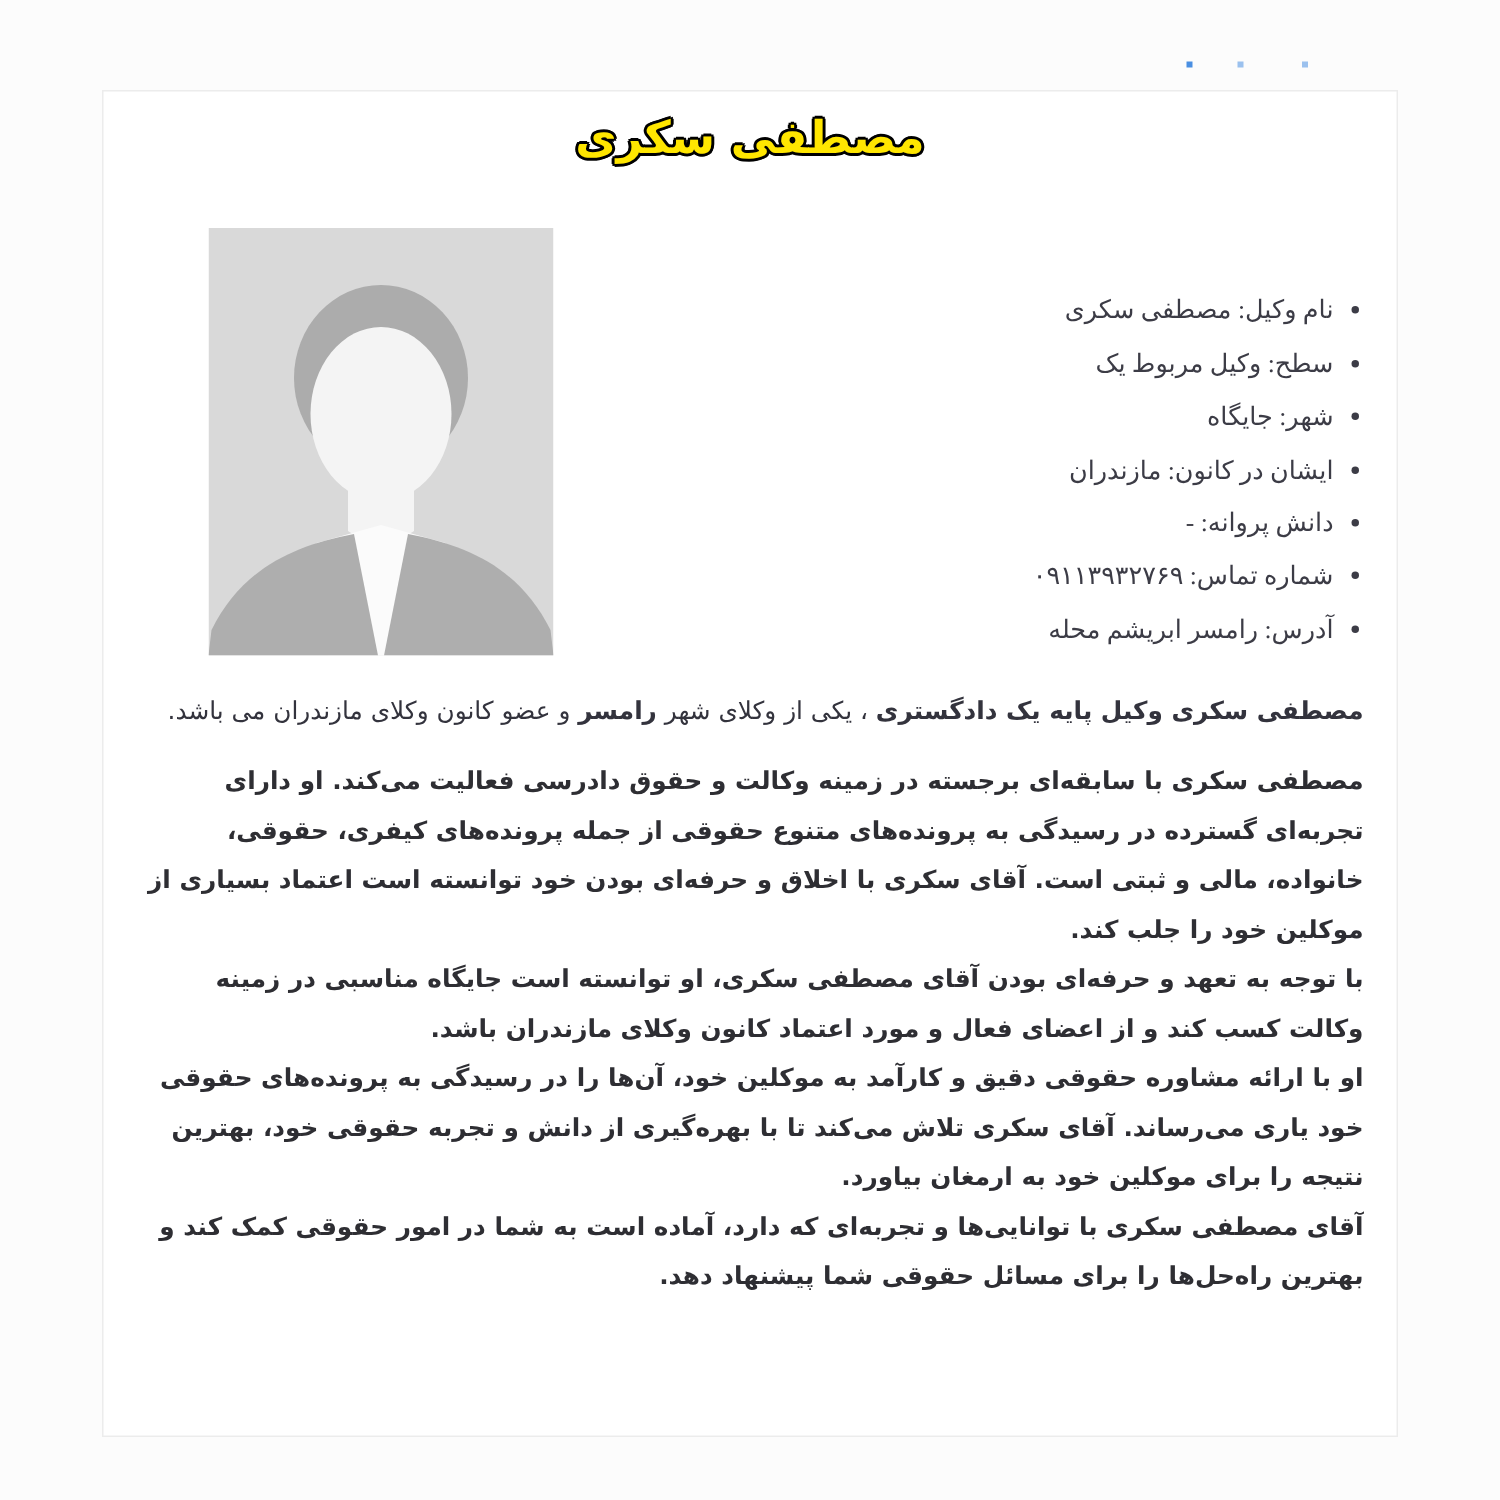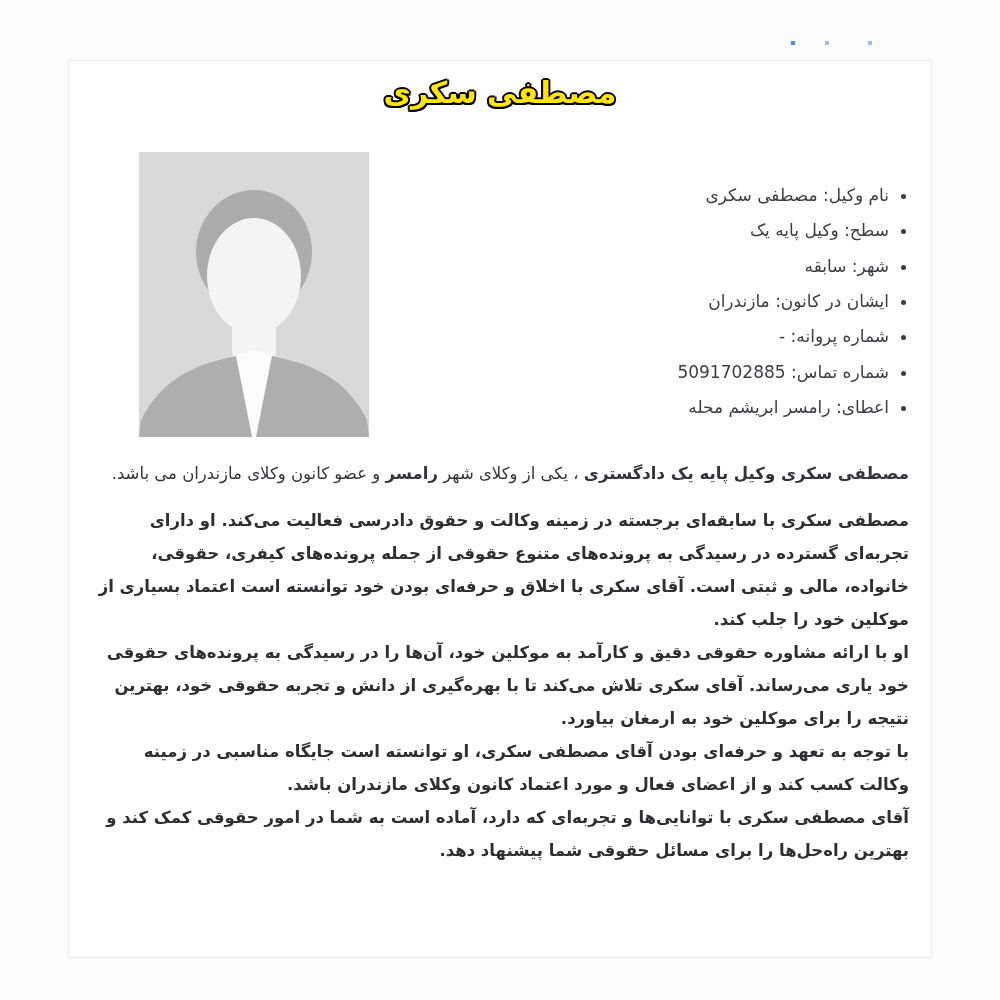--- a/index.html
+++ b/index.html
@@ -48,21 +48,22 @@
     color: #ffe600;
     letter-spacing: 1px;
     text-shadow:
       2px 0 0 #000, -2px 0 0 #000, 0 2px 0 #000, 0 -2px 0 #000,
       1.5px 1.5px 0 #000, -1.5px -1.5px 0 #000,
       1.5px -1.5px 0 #000, -1.5px 1.5px 0 #000;
   }
   .profile-row {
     display: flex;
     margin-top: 42px;
-    align-items: flex-start;
+    align-items: flex-end;
+    font-family: Liberation Serif, serif;
   }
   .details-list {
     flex: 1;
     margin: 26px 0 0 0;
     padding: 0 20px 0 0;
     list-style: disc;
     font-size: 17px;
     line-height: 2.08;
     color: #3c3c46;
   }
@@ -103,26 +104,26 @@
   <span class="tiny-dot d3"></span>
 
   <div class="card">
 
     <h1 class="page-title">مصطفی سکری</h1>
 
     <div class="profile-row">
 
       <ul class="details-list">
         <li><span>نام وکیل: مصطفی سکری</span></li>
-        <li><span>سطح: وکیل پایه یک</span></li>
-        <li><span>شهر: سابقه</span></li>
+        <li><span>سطح: وکیل مربوط یک</span></li>
+        <li><span>شهر: جایگاه</span></li>
         <li><span>ایشان در کانون: مازندران</span></li>
-        <li><span>شماره پروانه: -</span></li>
-        <li><span>شماره تماس: 5091702885</span></li>
-        <li><span>اعطای: رامسر ابریشم محله</span></li>
+        <li><span>دانش پروانه: -</span></li>
+        <li><span>شماره تماس: ۰۹۱۱۳۹۳۲۷۶۹</span></li>
+        <li><span>آدرس: رامسر ابریشم محله</span></li>
       </ul>
 
       <div class="avatar-box">
         <svg viewBox="0 0 230 285" aria-hidden="true">
           <rect width="230" height="285" fill="#d9d9d9"></rect>
           <ellipse cx="115" cy="100" rx="58" ry="62" fill="#acacac"></ellipse>
           <ellipse cx="115" cy="124" rx="47" ry="58" fill="#f4f4f4"></ellipse>
           <path d="M93 166 L93 202 Q115 218 137 202 L137 166 Z" fill="#f4f4f4"></path>
           <path d="M72 210 L115 198 L158 210 L150 285 L80 285 Z" fill="#fbfbfb"></path>
           <path d="M0 285 L2 268 C22 228 55 212 97 204 L113 285 Z" fill="#aeaeae"></path>
@@ -131,19 +132,19 @@
       </div>
 
     </div>
 
     <div class="intro-block">
       <p class="line"><strong>مصطفی سکری وکیل پایه یک دادگستری</strong><span> ، یکی از وکلای شهر </span><strong>رامسر</strong><span> و عضو کانون وکلای مازندران می باشد.</span></p>
     </div>
 
     <div class="bio-block">
       <p>مصطفی سکری با سابقه‌ای برجسته در زمینه وکالت و حقوق دادرسی فعالیت می‌کند. او دارای تجربه‌ای گسترده در رسیدگی به پرونده‌های متنوع حقوقی از جمله پرونده‌های کیفری، حقوقی، خانواده، مالی و ثبتی است. آقای سکری با اخلاق و حرفه‌ای بودن خود توانسته است اعتماد بسیاری از موکلین خود را جلب کند.</p>
+      <p>با توجه به تعهد و حرفه‌ای بودن آقای مصطفی سکری، او توانسته است جایگاه مناسبی در زمینه وکالت کسب کند و از اعضای فعال و مورد اعتماد کانون وکلای مازندران باشد.</p>
       <p>او با ارائه مشاوره حقوقی دقیق و کارآمد به موکلین خود، آن‌ها را در رسیدگی به پرونده‌های حقوقی خود یاری می‌رساند. آقای سکری تلاش می‌کند تا با بهره‌گیری از دانش و تجربه حقوقی خود، بهترین نتیجه را برای موکلین خود به ارمغان بیاورد.</p>
-      <p>با توجه به تعهد و حرفه‌ای بودن آقای مصطفی سکری، او توانسته است جایگاه مناسبی در زمینه وکالت کسب کند و از اعضای فعال و مورد اعتماد کانون وکلای مازندران باشد.</p>
       <p>آقای مصطفی سکری با توانایی‌ها و تجربه‌ای که دارد، آماده است به شما در امور حقوقی کمک کند و بهترین راه‌حل‌ها را برای مسائل حقوقی شما پیشنهاد دهد.</p>
     </div>
 
   </div>
 </div>
 
 </body></html>

